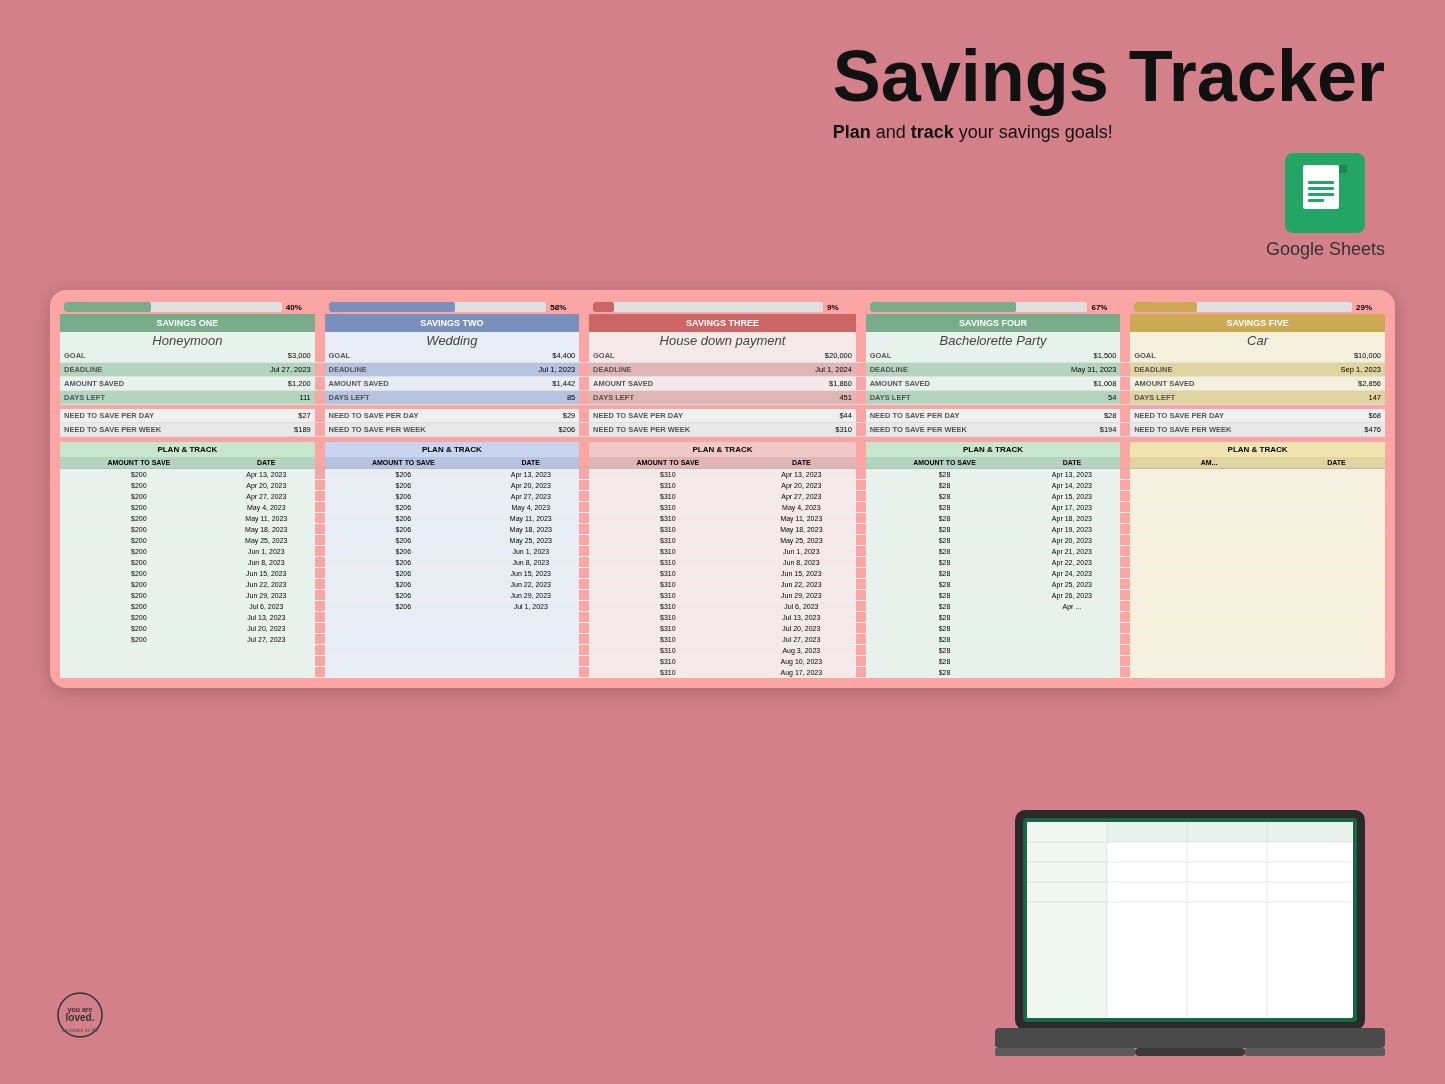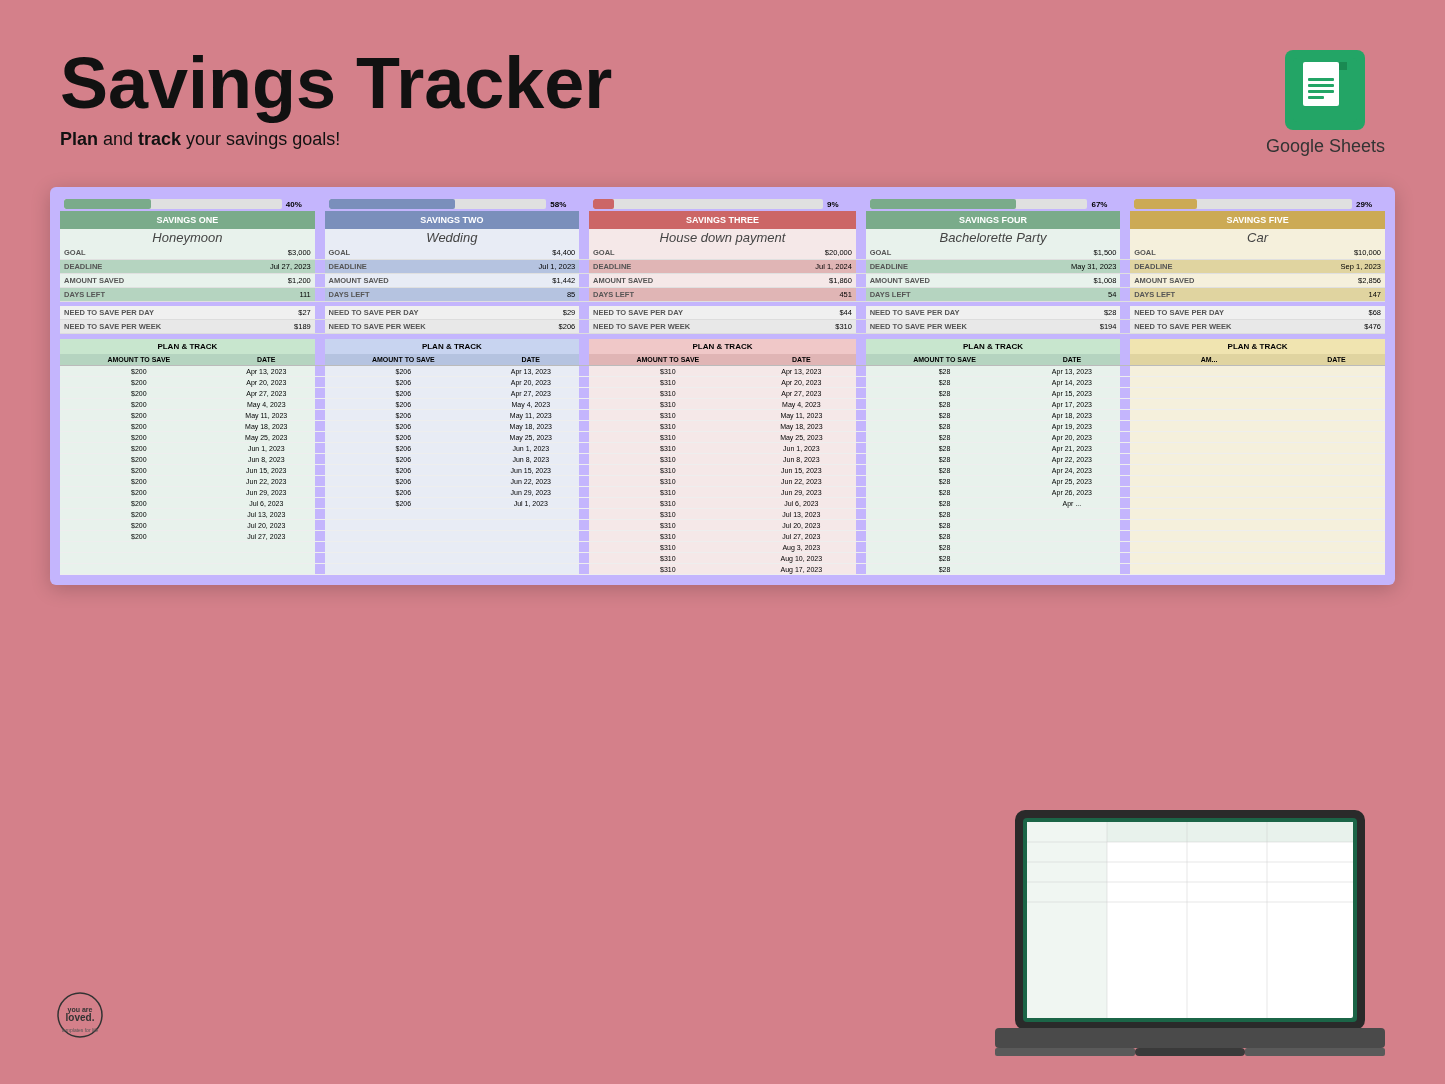--- a/index.html
+++ b/index.html
@@ -10,21 +10,22 @@
       min-height: 1084px;
       position: relative;
       overflow: hidden;
     }
 
     
     .header {
       padding: 40px 60px 20px 60px;
       display: flex;
       justify-content: space-between;
-      align-items: center;
+      align-items: flex-end;
+      flex-direction: column;
     }
     .title-section h1 {
       font-size: 72px;
       font-weight: 900;
       color: #111;
       line-height: 1;
       font-family: 'Arial Black', 'Arial', sans-serif;
     }
     .title-section p {
       font-size: 18px;
@@ -49,22 +50,22 @@
     }
     .gs-label {
       font-size: 18px;
       color: #333;
       font-weight: 500;
     }
 
     
     .spreadsheet-container {
       margin: 10px 50px;
-      background: #c4b5fd;
-      border-radius: 6px;
+      background: #fca5a5;
+      border-radius: 16px;
       box-shadow: 0 4px 20px rgba(0,0,0,0.2);
       padding: 10px;
       overflow: hidden;
       position: relative;
       z-index: 2;
     }
 
     .spreadsheet-table {
       width: 100%;
       border-collapse: collapse;

